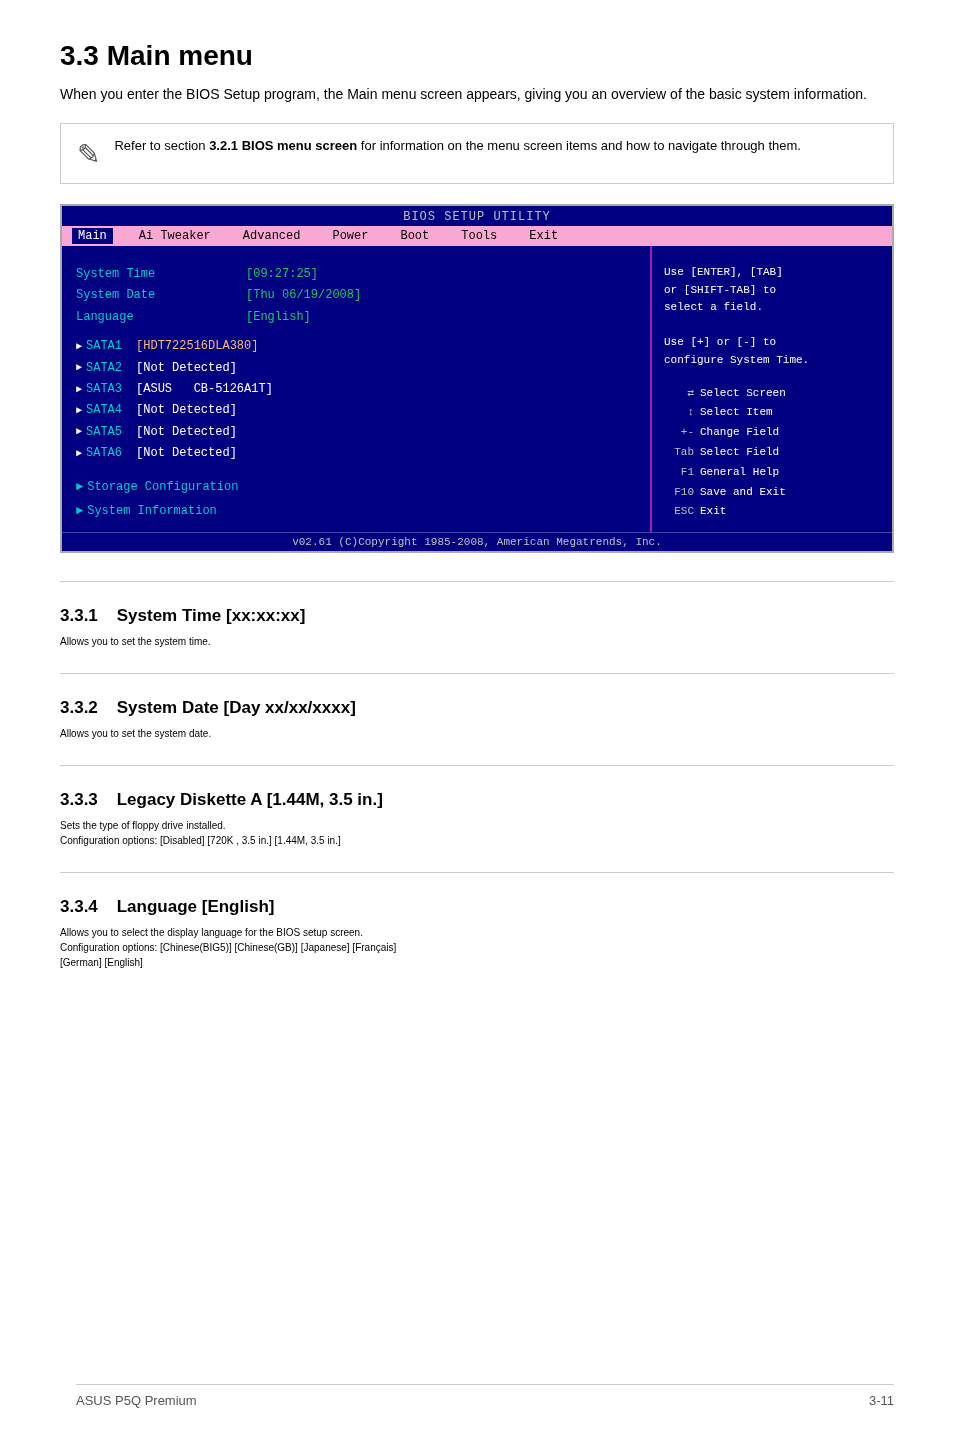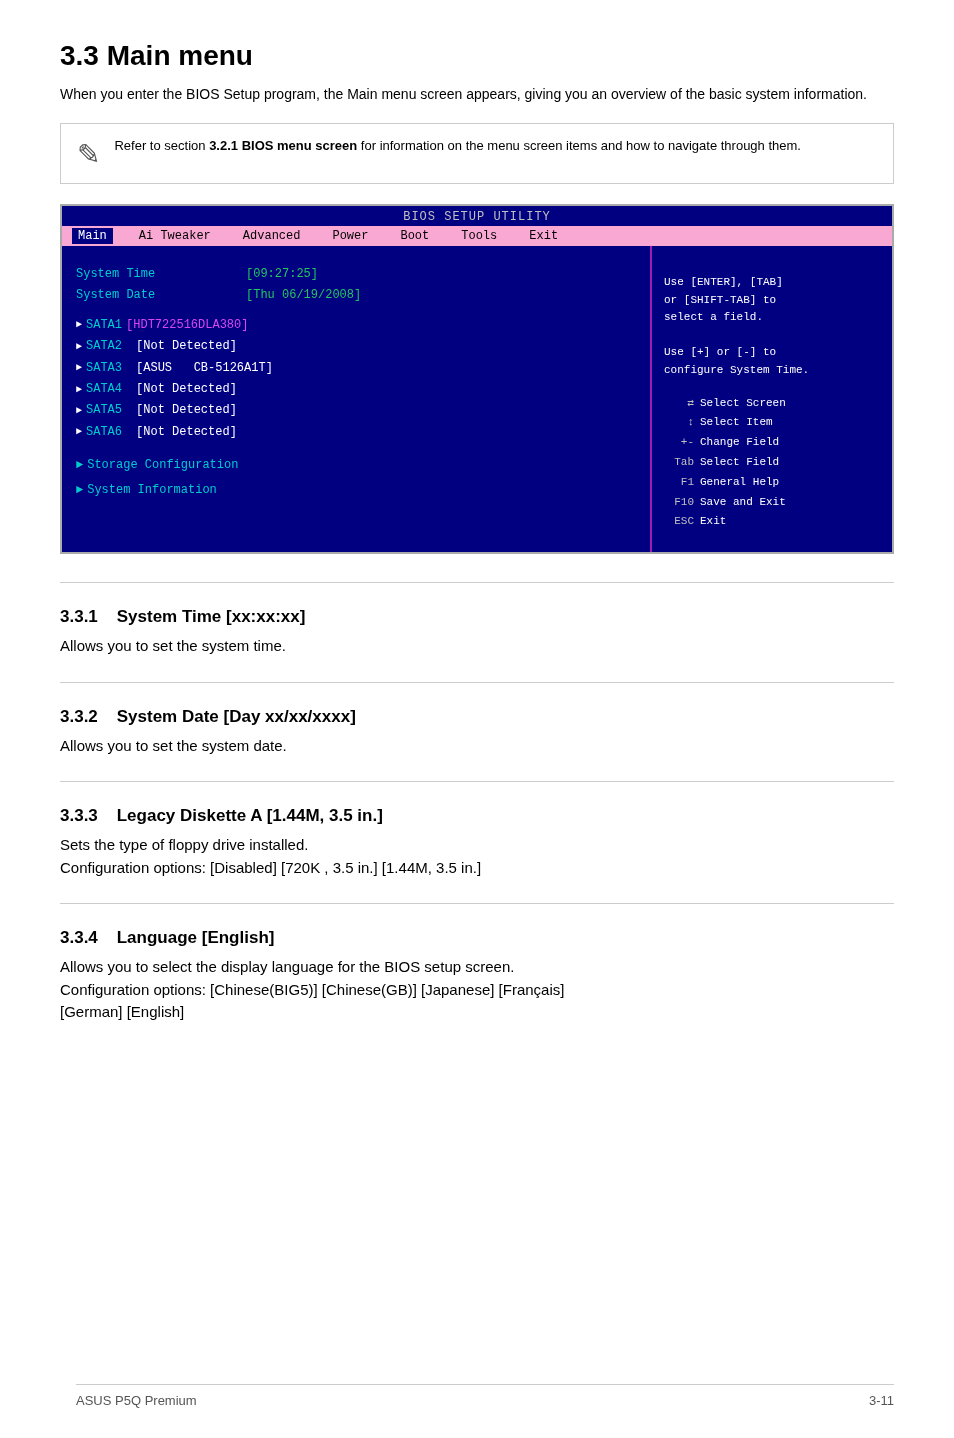--- a/index.html
+++ b/index.html
@@ -128,21 +128,21 @@
       color: #00cccc;
       display: flex;
       align-items: center;
       gap: 4px;
       margin-bottom: 1px;
       margin-top: 4px;
     }
 
     .bios-right {
       width: 240px;
-      padding: 20px 12px;
+      padding: 10px 12px;
       color: #fff;
       font-size: 12px;
       line-height: 1.6;
     }
 
     .bios-help-text {
       color: #fff;
       margin-bottom: 14px;
       font-size: 11px;
       line-height: 1.6;
@@ -186,21 +186,21 @@
       font-size: 17px;
       font-weight: bold;
       margin-bottom: 8px;
       margin-top: 4px;
     }
     .section-heading .section-num {
       font-weight: bold;
     }
 
     .section-desc {
-      font-size: 15px;
+      font-size: 10px;
       line-height: 1.5;
       margin-bottom: 20px;
     }
 
     
     .page-footer {
       position: fixed;
       bottom: 30px;
       left: 76px;
       right: 60px;
@@ -248,27 +248,31 @@
       <div class="bios-spacer"></div>
 
       <div class="field-row">
         <span class="field-name">System Time</span>
         <span class="field-value">[09:27:25]</span>
       </div>
       <div class="field-row">
         <span class="field-name">System Date</span>
         <span class="field-value">[Thu 06/19/2008]</span>
       </div>
+      <div class="field-row">
+        <span class="field-name">Language</span>
+        <span class="field-value">[English]</span>
+      </div>
 
       <div class="bios-spacer"></div>
 
       <div class="bios-sata">
         <span class="arrow">►</span>
         <span>SATA1</span>
-        <span style="color:#d946ef; ">[HDT722516DLA380]</span>
+        <span style="color:#fdba74; margin-left:10px;">[HDT722516DLA380]</span>
       </div>
       <div class="bios-sata">
         <span class="arrow">►</span>
         <span>SATA2</span>
         <span style="color:#fff; margin-left:10px;">[Not Detected]</span>
       </div>
       <div class="bios-sata">
         <span class="arrow">►</span>
         <span>SATA3</span>
         <span style="color:#fff; margin-left:10px;">[ASUS&nbsp;&nbsp;&nbsp;CB-5126A1T]</span>
@@ -338,20 +342,21 @@
           <span class="bios-key-desc">Save and Exit</span>
         </div>
         <div class="bios-key-row">
           <span class="bios-key-sym">ESC</span>
           <span class="bios-key-desc">Exit</span>
         </div>
       </div>
     </div>
   </div>
 
+  <div class="bios-footer">v02.61 (C)Copyright 1985-2008, American Megatrends, Inc.</div>
 </div>
 
 <hr>
 
 <h2 class="section-heading">
   <span class="section-num">3.3.1</span>&nbsp;&nbsp;&nbsp;&nbsp;<span>System Time [xx:xx:xx]</span>
 </h2>
 <p class="section-desc">Allows you to set the system time.</p>
 
 <hr>

